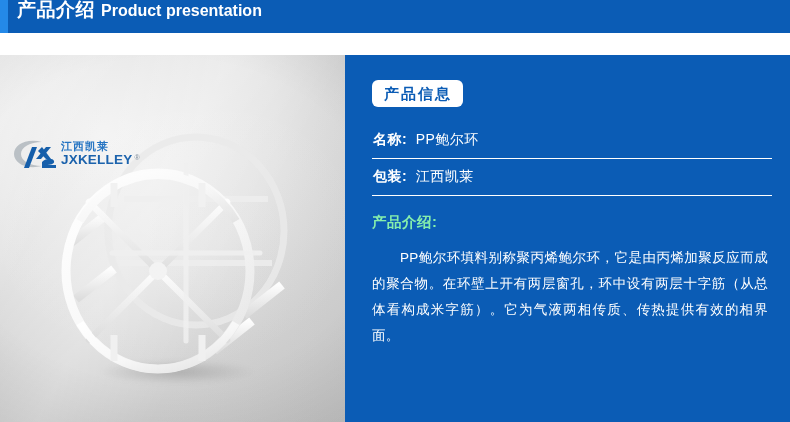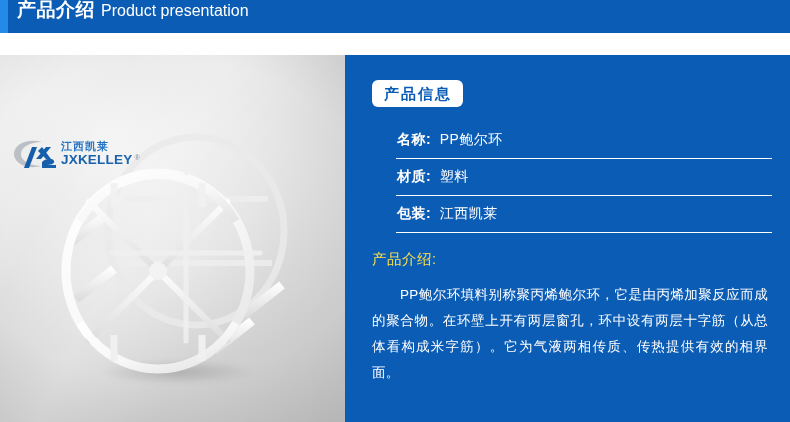--- a/index.html
+++ b/index.html
@@ -20,21 +20,21 @@
     width:8px;height:33px;background:#2489e8;flex:0 0 8px;
   }
   .header-text{
     display:flex;align-items:baseline;
     padding-left:9px;color:#ffffff;white-space:nowrap;
   }
   .header-cn{
     font-size:19px;font-weight:bold;letter-spacing:0.5px;line-height:1;
   }
   .header-en{
-    font-size:16px;font-weight:normal;margin-left:6px;line-height:1;
+    font-size:16px;font-weight:bold;margin-left:6px;line-height:1;
   }
 
   
   .content{
     position:absolute;left:0;top:55px;width:790px;height:367px;
     display:flex;
   }
 
   
   .photo-panel{
@@ -87,32 +87,32 @@
   
   .info-panel{
     position:relative;width:445px;height:367px;background:#0b5cb5;
     box-sizing:border-box;padding:25px 18px 0 27px;
   }
   .badge{
     display:inline-block;background:#ffffff;color:#0b5cb5;
     font-size:15px;font-weight:bold;letter-spacing:2px;
     padding:6px 11px 6px 12px;border-radius:6px;line-height:1;
   }
-  .info-rows{margin-top:15px;margin-left:24px;}
+  .info-rows{margin-top:15px;}
   .info-row{
     padding:8px 0 9px 1px;
     border-bottom:1.5px solid #ffffff;
     color:#ffffff;white-space:nowrap;
   }
   .info-row:last-child{border-bottom:1.5px solid #ffffff;}
   .info-label{font-size:14px;font-weight:bold;letter-spacing:0.5px;}
   .info-value{font-size:14px;font-weight:normal;margin-left:4px;letter-spacing:0.5px;}
 
   .desc-title{
-    color:#fde047;font-size:14.5px;font-weight:normal;letter-spacing:0.5px;
+    color:#86efac;font-size:14.5px;font-weight:bold;letter-spacing:0.5px;
     margin-top:17px;
   }
   .desc-body{
     color:#ffffff;font-size:13.5px;line-height:26px;
     margin-top:13px;text-indent:28px;text-align:justify;
     letter-spacing:0.2px;padding-right:4px;
   }
 </style>
 </head>
 <body>
@@ -222,24 +222,20 @@
 
       <div class="badge">产品信息</div>
 
       <div class="info-rows">
 
         <div class="info-row">
           <span class="info-label">名称:</span>
           <span class="info-value">PP鲍尔环</span>
         </div>
 
-        <div class="info-row">
-          <span class="info-label">材质:</span>
-          <span class="info-value">塑料</span>
-        </div>
 
         <div class="info-row">
           <span class="info-label">包装:</span>
           <span class="info-value">江西凯莱</span>
         </div>
 
       </div>
 
       <div class="desc-title">产品介绍:</div>
       <div class="desc-body">PP鲍尔环填料别称聚丙烯鲍尔环，它是由丙烯加聚反应而成的聚合物。在环壁上开有两层窗孔，环中设有两层十字筋（从总体看构成米字筋）。它为气液两相传质、传热提供有效的相界面。</div>

